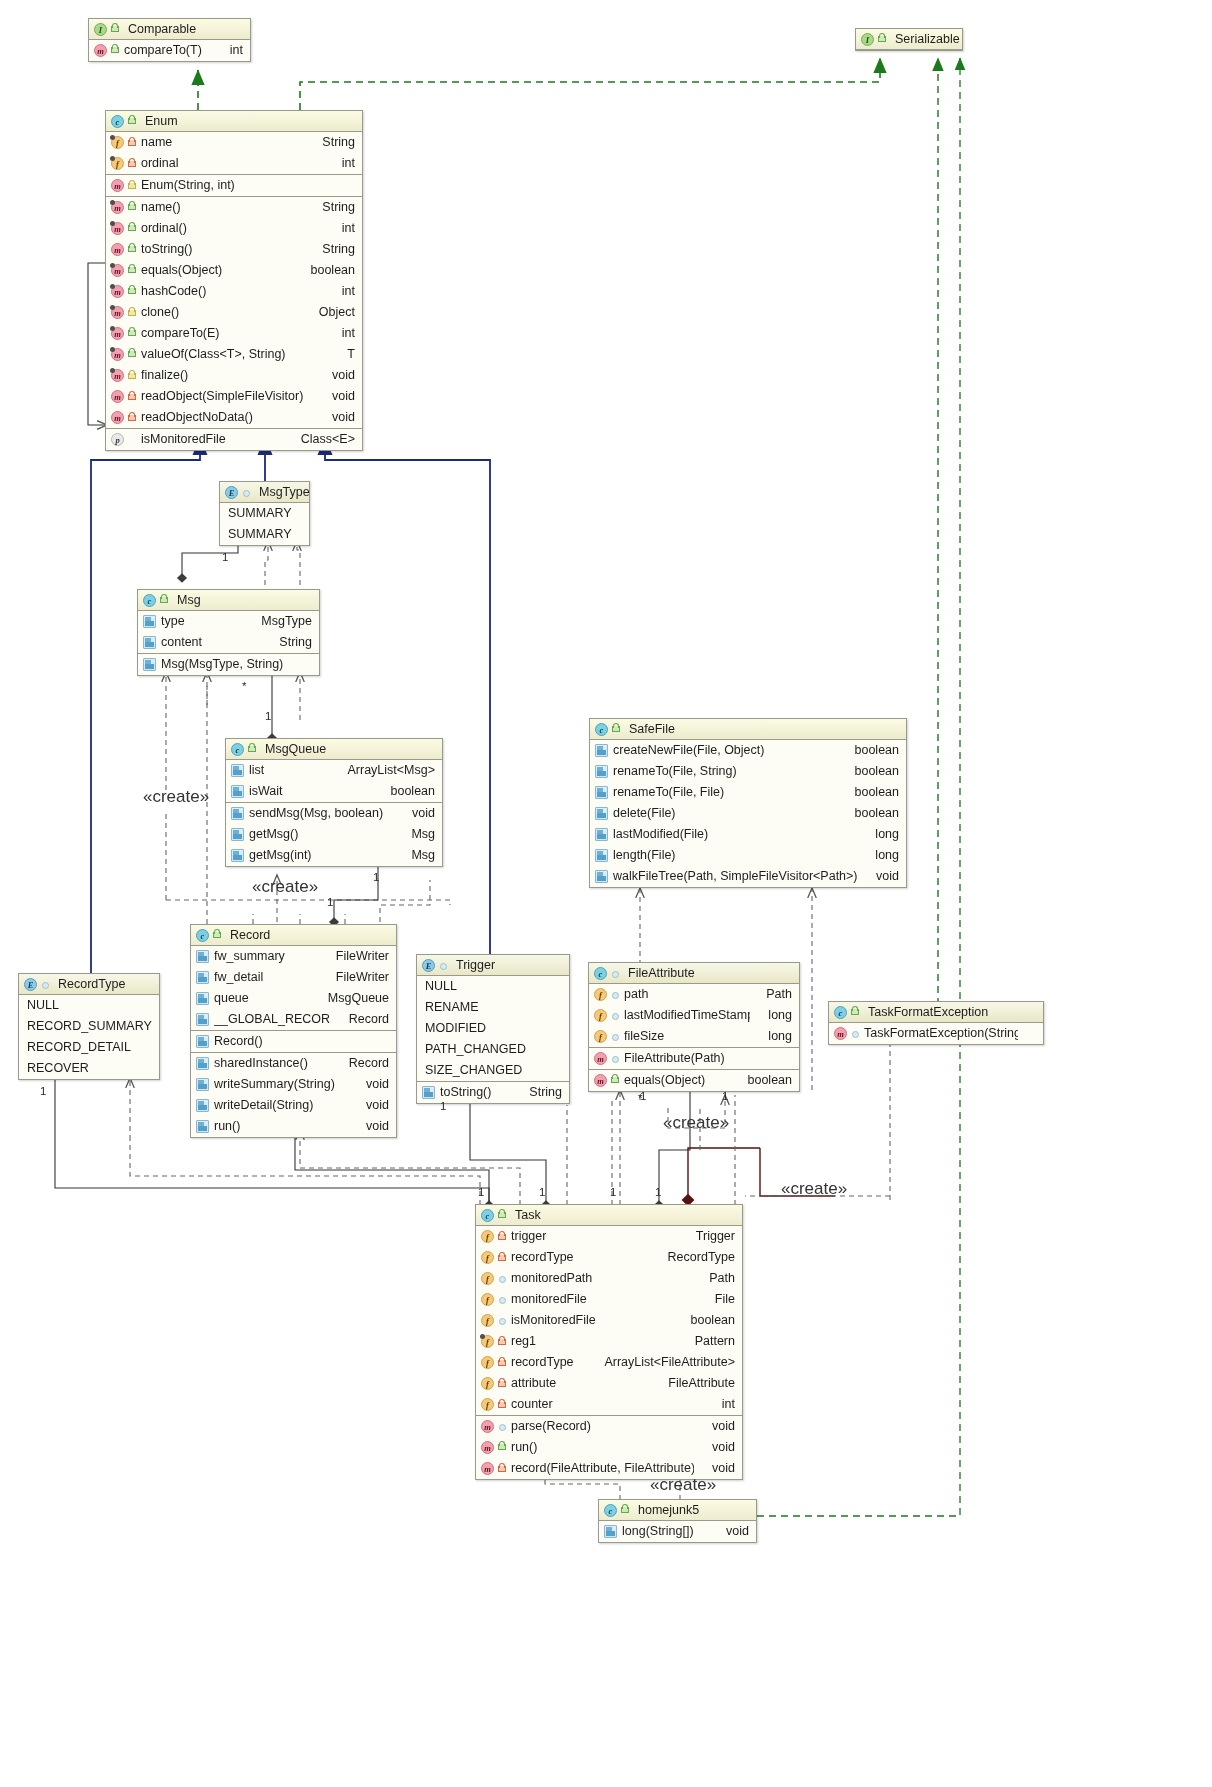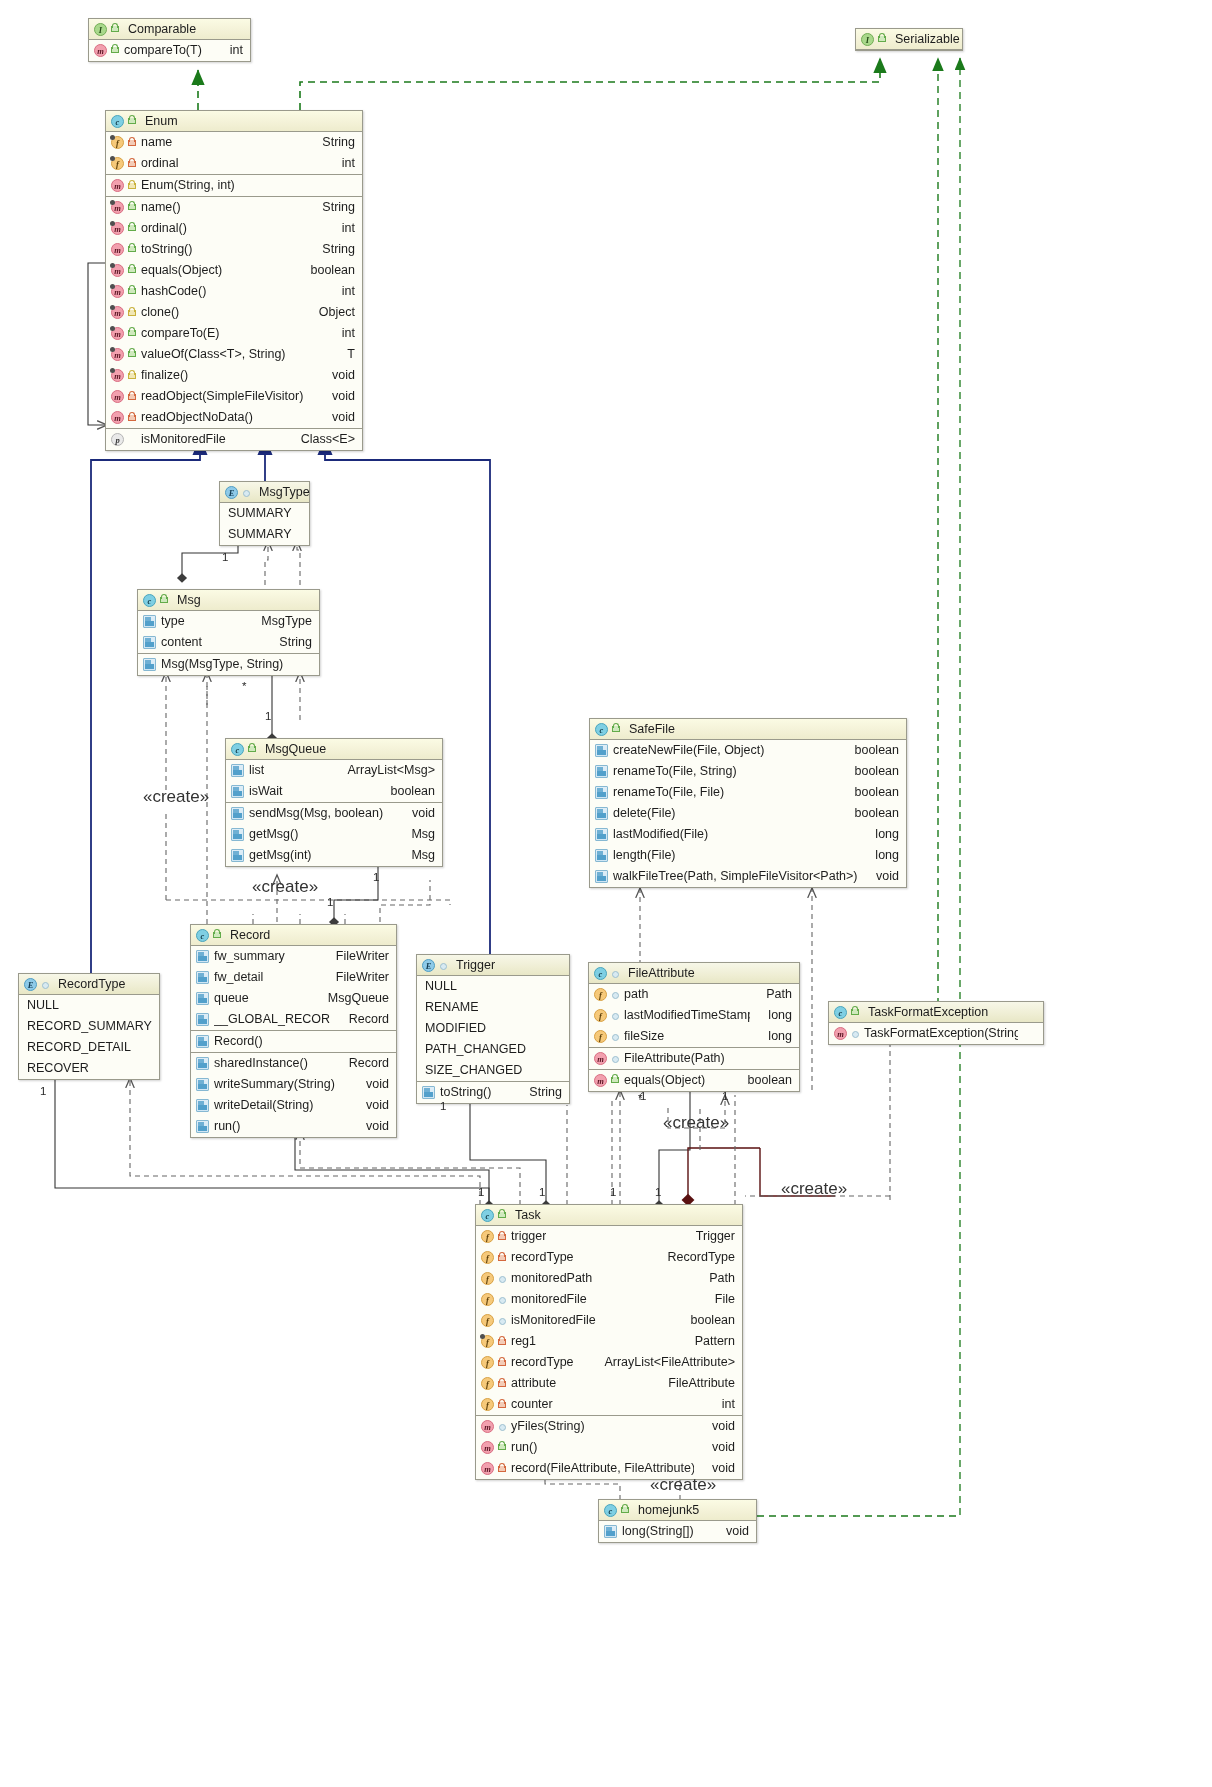--- a/index.html
+++ b/index.html
@@ -935,21 +935,21 @@
           <span class="sp"></span>
           <span class="ty">int</span>
         </div>
     </div>
     <div class="sect">
       <div class="row">
           <span class="icons">
             <span class="ic ic-circ ic-m">m</span>
             <span class="vis vis-pkg"></span>
           </span>
-          <span class="nm">yFiles(String)</span>
+          <span class="nm">parse(Record)</span>
           <span class="sp"></span>
           <span class="ty">void</span>
         </div>
       <div class="row">
           <span class="icons">
             <span class="ic ic-circ ic-m">m</span>
             <span class="vis vis-pub"></span>
           </span>
           <span class="nm">run()</span>
           <span class="sp"></span>

